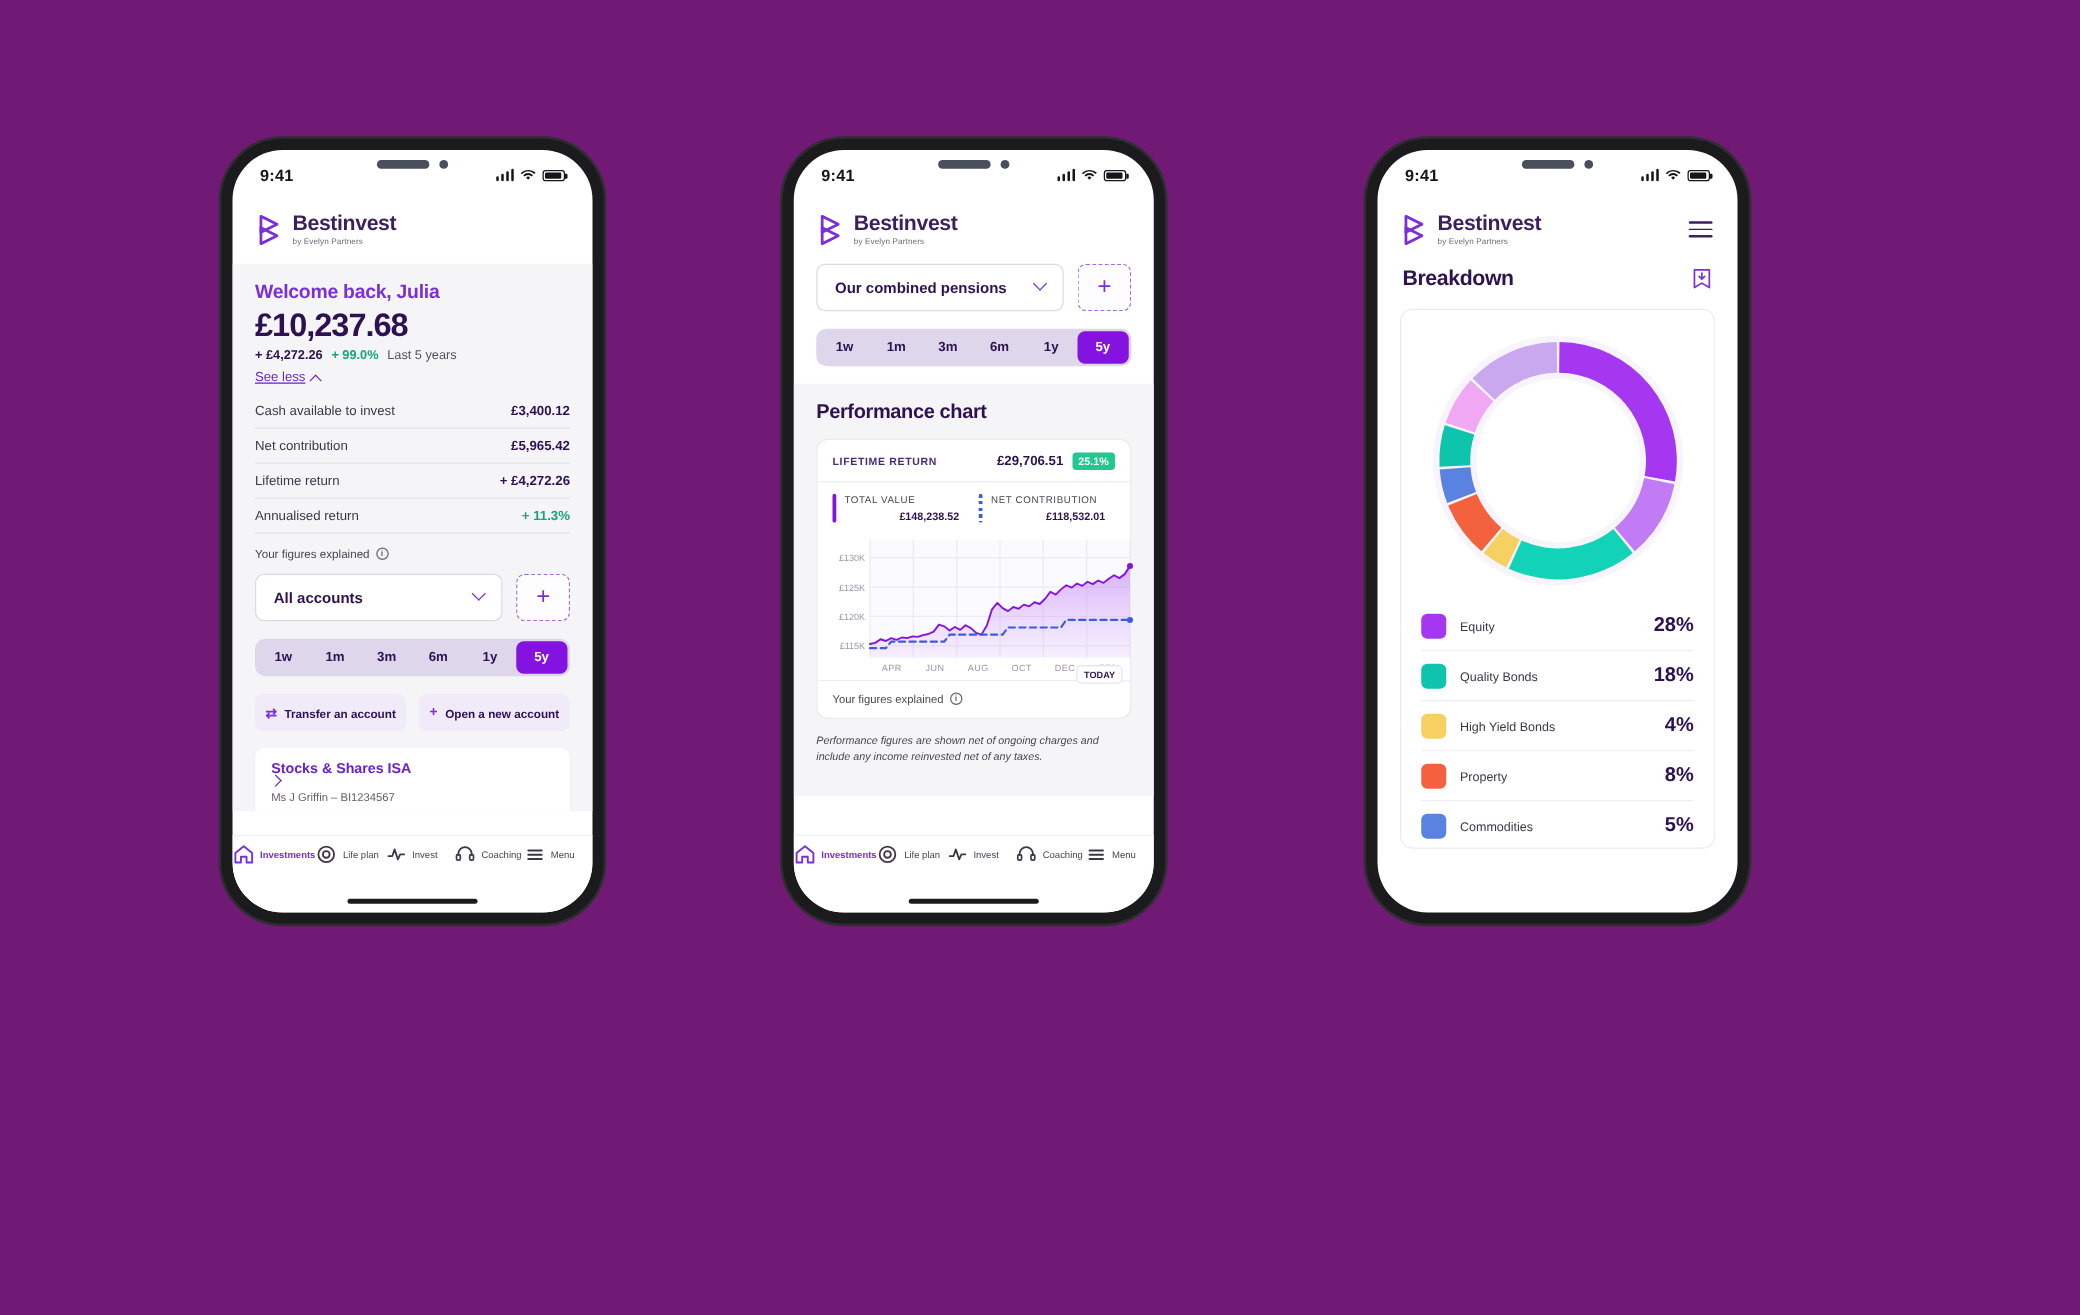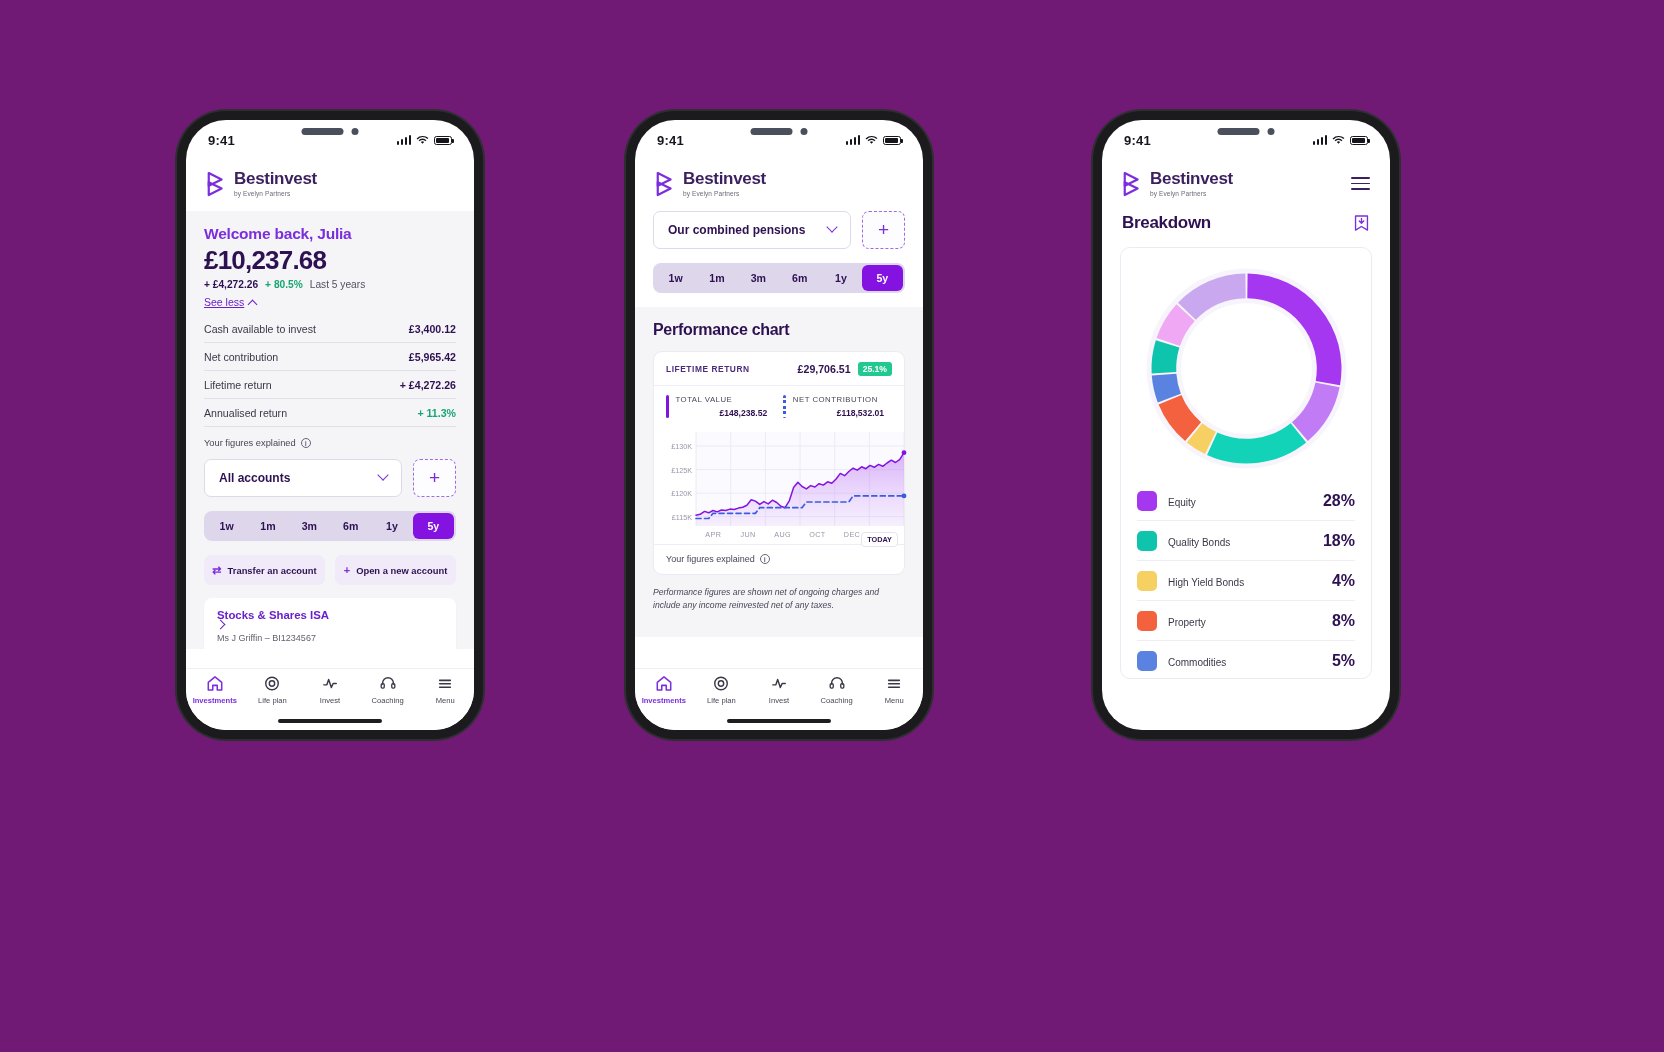--- a/index.html
+++ b/index.html
@@ -114,21 +114,21 @@
   .acct-top { display:flex; justify-content:space-between; flex-direction:column;}
   .acct-name { font-size:11.4px; font-weight:bold; color:#6a21c9;}
   .chev-right { width:7px;height:7px;border-right:1.8px solid #6a21c9;border-top:1.8px solid #6a21c9;transform:rotate(45deg);}
   .acct-sub { font-size:9px; color:#65606f; margin-top:5px;}
 
   
   .tabbar {
     position:absolute; left:0; right:0; bottom:0; height:62px; background:#fff;
     display:flex; align-items:flex-start; padding-top:6px; border-top:1px solid #f0eff4;
   }
-  .tab { flex:1; display:flex; flex-direction:column; align-items:center; gap:4px; cursor:pointer;}
+  .tab { flex:1; display:flex; flex-direction:row; align-items:center; gap:4px; cursor:pointer;}
   .tab-label { font-size:7.6px; color:#4a4556; }
   .tab.active .tab-label { color:#7b2fdc; font-weight:bold; }
   .tab svg { display:block; }
   .home-indicator { position:absolute; bottom:7px; left:50%; transform:translateX(-50%); width:104px; height:4px; border-radius:3px; background:#1d1d20;}
 
   
   .p2-head { padding: 0 18px; display:flex; gap:11px; align-items:center;}
   .p2-seg-wrap { padding: 0 18px; }
   .p2-body { background:#f5f5f8; margin-top:14px; padding:14px 18px 0 18px; height:330px; overflow:hidden;}
   .perf-title { font-size:16px; font-weight:bold; color:#2e1152; letter-spacing:-0.3px;}
@@ -211,21 +211,21 @@
           <span class="brand-sub">by Evelyn Partners</span>
         </div>
       </div>
     </div>
 
     <div class="p1-panel">
       <div class="welcome">Welcome back, Julia</div>
       <div class="big-amount">£10,237.68</div>
       <div class="delta-row">
         <span class="delta-abs">+ £4,272.26</span>
-        <span class="delta-pct">+ 80.5%</span>
+        <span class="delta-pct">+ 99.0%</span>
         <span class="delta-per">Last 5 years</span>
       </div>
       <div class="see-less">
         <span>See less</span>
         <span class="caret-up"></span>
       </div>
 
       <div>
         <div class="stat-row">
           <span class="stat-label">Cash available to invest</span>

